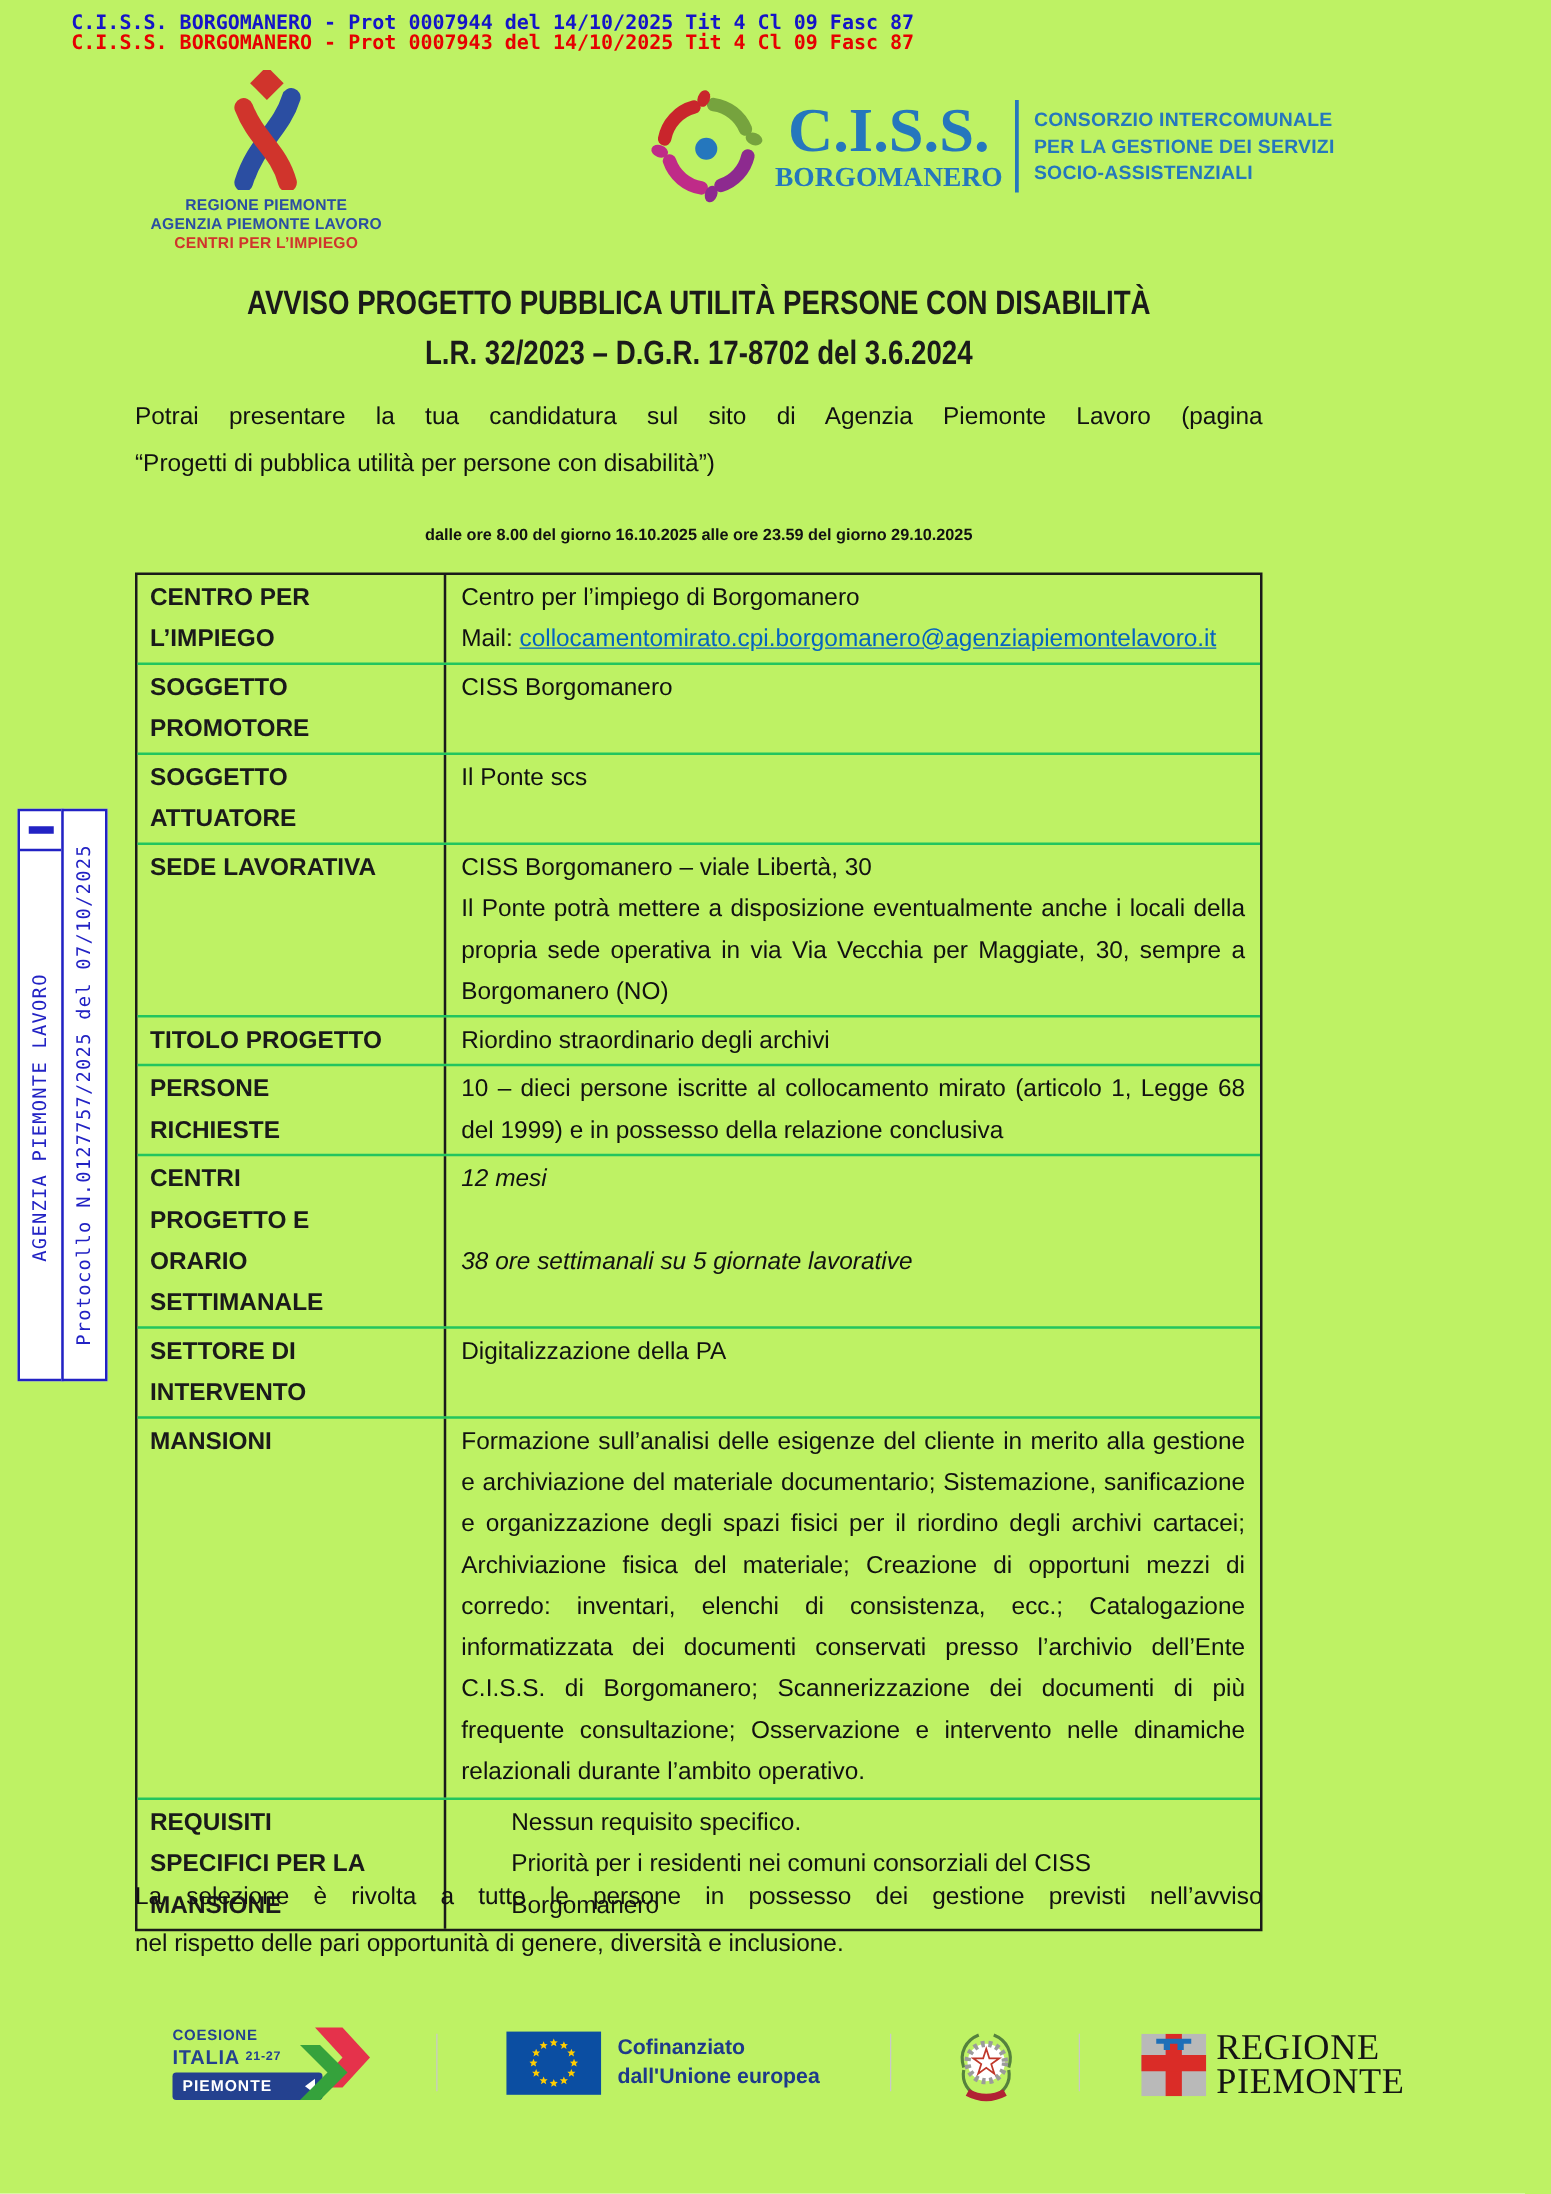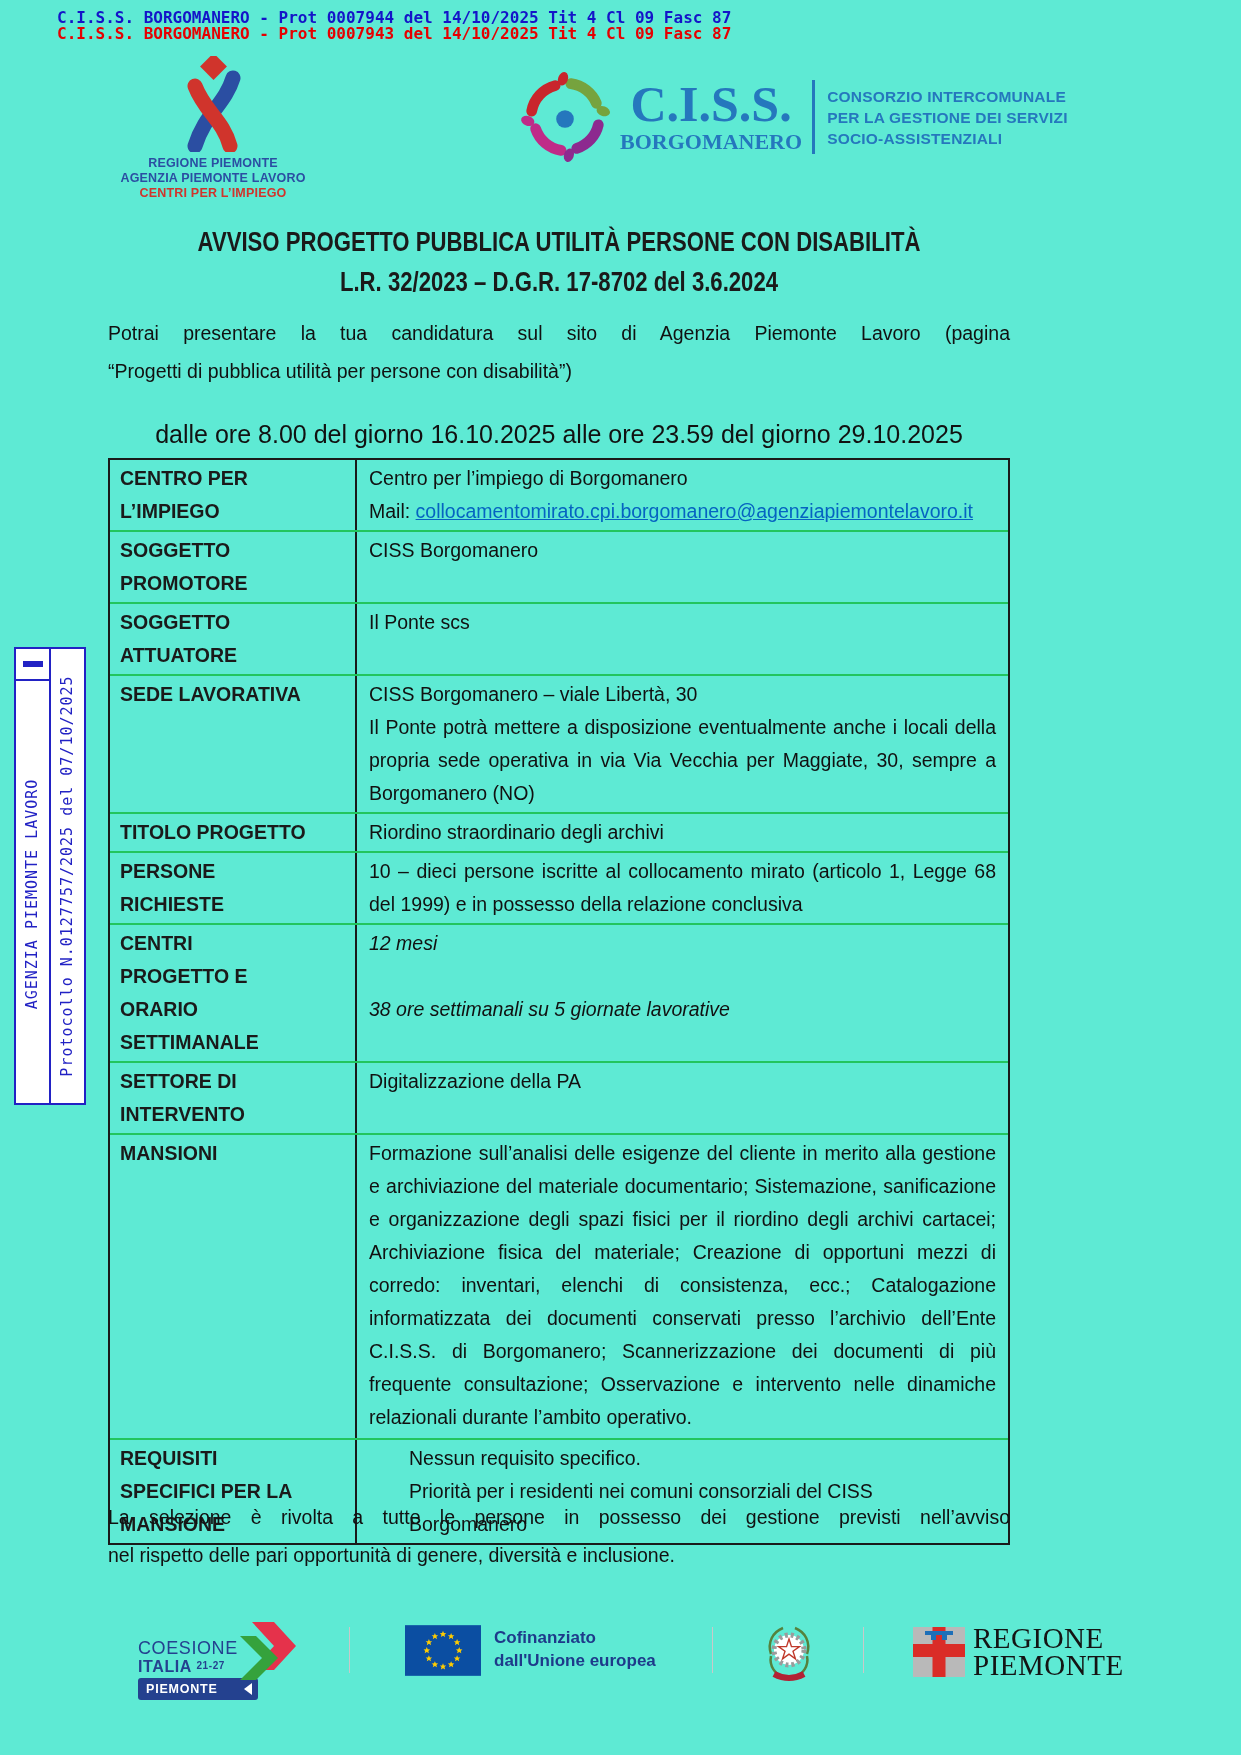--- a/index.html
+++ b/index.html
@@ -1,16 +1,16 @@
 <!DOCTYPE html>
 <html><head>
 <meta charset="utf-8">
 <style>
   html,body{margin:0;padding:0;background:#ffffff;}
-  .page{position:relative;width:1241px;height:1755px;background:#5eead4;overflow:hidden;
+  .page{position:relative;width:1241px;height:1755px;background:#bef264;overflow:hidden;
         font-family:"Liberation Sans",sans-serif;color:#1a1a1a;}
 
   
   .prot{position:absolute;left:57px;top:10px;font-family:"DejaVu Sans Mono",monospace;
         font-weight:bold;font-size:16px;line-height:16px;white-space:nowrap;}
   .prot .blue{color:#1414c8;}
   .prot .red{color:#e60000;}
 
   
   .apl{position:absolute;left:113px;top:56px;width:200px;text-align:center;}
@@ -30,21 +30,21 @@
   .title{position:absolute;left:108px;top:222px;width:902px;text-align:center;}
   .title-line{font-size:27px;font-weight:bold;line-height:40px;transform:scaleX(.82);transform-origin:center;white-space:nowrap;}
 
   
   .para{position:absolute;left:108px;width:902px;font-size:19.5px;line-height:38px;color:#111;}
   .intro{top:314px;}
   .closing{top:1498px;}
   .jline{text-align:justify;text-align-last:justify;}
 
   .dateline{position:absolute;left:108px;top:420px;width:902px;text-align:center;
-            font-size:25px;font-weight:normal;color:#111;}
+            font-size:13px;font-weight:bold;color:#111;}
 
   
   .itable{position:absolute;left:108px;top:458px;width:902px;border:2px solid #1a1a1a;box-sizing:border-box;}
   .trow{display:flex;border-bottom:2px solid #22c55e;}
   .trow:last-child{border-bottom:none;gap:40px;}
   .tlabel{width:247px;box-sizing:border-box;border-right:2px solid #1a1a1a;
           font-weight:bold;font-size:19.5px;line-height:33px;padding:2px 10px;}
   .tcontent{flex:1;box-sizing:border-box;font-size:19.5px;line-height:33px;padding:2px 12px;color:#111;}
   .cline.it{font-style:italic;}
   .cline.just{text-align:justify;}
@@ -61,21 +61,21 @@
   .sdash-box{height:30px;border-bottom:2px solid #2222c4;display:flex;align-items:center;justify-content:center;}
   .sdash{width:20px;height:6px;background:#2222c4;display:block;}
   .vtext{position:absolute;font-family:"DejaVu Sans Mono",monospace;font-size:15px;color:#2222c4;
          letter-spacing:1px;white-space:nowrap;text-align:center;transform-origin:0 0;transform:rotate(-90deg);}
   .vt1{left:1px;top:452px;width:414px;height:31px;line-height:31px;}
   .vt2{left:1px;top:452px;width:450px;height:31px;line-height:31px;}
 
   
   .fdiv{position:absolute;width:1px;height:46px;background:#c9c9c9;top:1627px;}
   .coesione{position:absolute;left:138px;top:1620px;width:170px;}
-  .coe-t1{font-size:18px;font-weight:normal;color:#24418f;letter-spacing:.6px;line-height:17px;margin-top:20px;}
+  .coe-t1{font-size:12px;font-weight:bold;color:#24418f;letter-spacing:.6px;line-height:17px;}
   .coe-t2{font-size:16px;font-weight:bold;color:#24418f;letter-spacing:.6px;line-height:17px;}
   .coe-years{font-size:10px;vertical-align:3px;}
   .coe-bar{margin-top:3px;width:120px;height:22px;background:#24418f;border-radius:3px;
            display:flex;align-items:center;}
   .coe-bar-label{color:#fff;font-size:12.5px;font-weight:bold;letter-spacing:.8px;padding-left:8px;flex:1;}
   .coe-bar-arrow{width:0;height:0;border-top:6px solid transparent;border-bottom:6px solid transparent;
                  border-right:8px solid #fff;margin-right:6px;}
   .coe-arrows{position:absolute;left:236px;top:1620px;}
   .euflag{position:absolute;left:405px;top:1625px;}
   .eutext{position:absolute;left:494px;top:1626px;font-size:17px;font-weight:bold;color:#1e3a8a;line-height:23px;}

